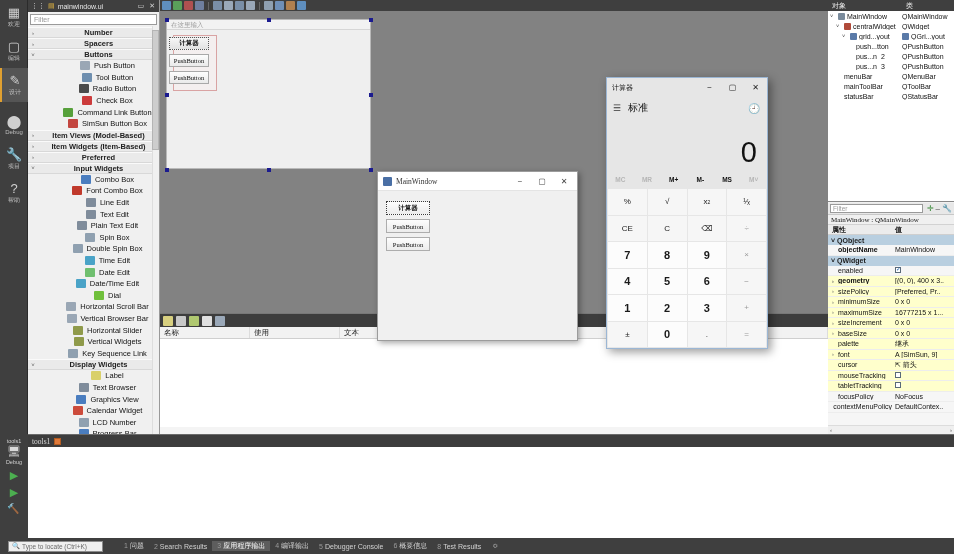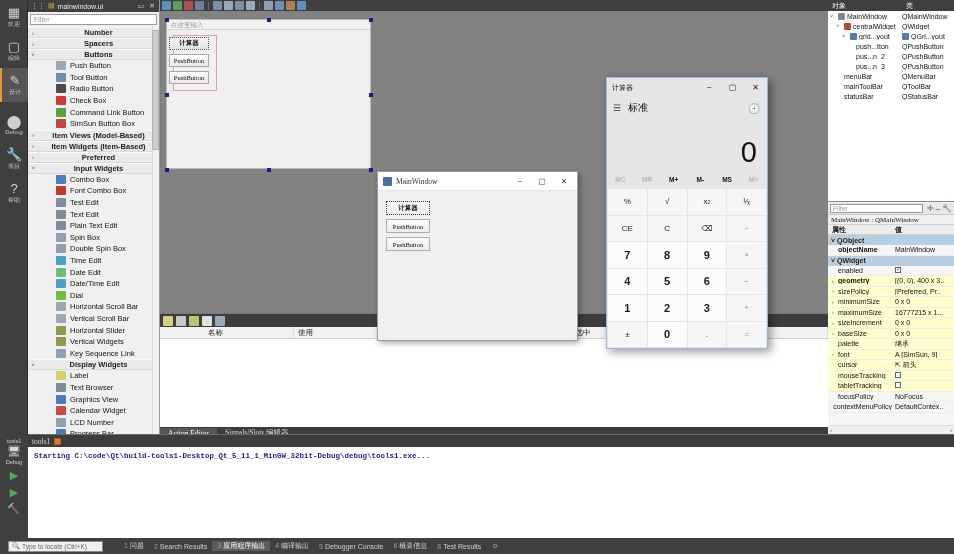--- a/index.html
+++ b/index.html
@@ -23,21 +23,21 @@
 
   
   #wbox{ left:28px; top:0; width:132px; height:434px; background:#f0f0f0; border-right:1px solid #999;}
   .dockhdr{ height:12px; background:#3f3f3f; color:#e6e6e6; font-size:7px; display:flex; align-items:center; padding:0 3px; gap:3px;}
   .dockhdr .ttl{flex:1; overflow:hidden; white-space:nowrap;}
   .dockhdr .btn{ font-size:7px; color:#d0d0d0; padding:0 1px;}
   .filterbox{ margin:2px; height:11px; background:#fff; border:1px solid #9a9a9a; font-size:7px; color:#999; padding:0 3px; line-height:10px;}
   .grpline{ display:flex; align-items:center; height:11px; background:#eaeaea; border-bottom:1px solid #d8d8d8; border-top:1px solid #fafafa; font-size:7.5px;}
   .grpline .arw{ width:10px; text-align:center; font-size:6px; color:#555;}
   .grpline .nm{ flex:1; text-align:center; font-weight:bold; color:#222;}
-  .witem{ display:flex; align-items:center; height:11.6px; padding-left:28px; font-size:7.5px; color:#111; gap:4px;}
+  .witem{ display:flex; align-items:center; height:11.6px; padding-left:28px; font-size:7.5px; color:#111; gap:4px;justify-content:center;}
   .wico{ width:10px; height:9px; flex:0 0 10px; border-radius:1px;}
   #wlist{ height:408px; overflow:hidden; position:relative;}
   .sbar{ position:absolute; right:0; top:0; width:7px; height:100%; background:#f0f0f0; border-left:1px solid #ddd;}
   .sthumb{ position:absolute; right:0; width:7px; background:#cdcdcd; border:1px solid #b4b4b4;}
 
   
   #canvaswrap{ left:160px; top:0; width:668px; height:434px; background:#828282;}
   #dtoolbar{ height:11px; background:#3f3f3f; display:flex; align-items:center; gap:2px; padding-left:2px;}
   .tbi{ width:9px; height:9px; border-radius:1px;}
   .tbsep{ width:1px; height:8px; background:#666; margin:0 2px;}
@@ -231,21 +231,21 @@
       <div class="witem">
         <span class="wico" style="background: rgb(74, 125, 191);"></span>
         <span>Combo Box</span>
       </div>
       <div class="witem">
         <span class="wico" style="background: rgb(192, 57, 43);"></span>
         <span>Font Combo Box</span>
       </div>
       <div class="witem">
         <span class="wico" style="background: rgb(127, 140, 155);"></span>
-        <span>Test Edit</span>
+        <span>Line Edit</span>
       </div>
       <div class="witem">
         <span class="wico" style="background: rgb(127, 140, 155);"></span>
         <span>Text Edit</span>
       </div>
       <div class="witem">
         <span class="wico" style="background: rgb(127, 140, 155);"></span>
         <span>Plain Text Edit</span>
       </div>
       <div class="witem">
@@ -271,21 +271,21 @@
       <div class="witem">
         <span class="wico" style="background: rgb(111, 191, 59);"></span>
         <span>Dial</span>
       </div>
       <div class="witem">
         <span class="wico" style="background: rgb(154, 167, 181);"></span>
         <span>Horizontal Scroll Bar</span>
       </div>
       <div class="witem">
         <span class="wico" style="background: rgb(154, 167, 181);"></span>
-        <span>Vertical Scroll Bar</span>
+        <span>Vertical Browser Bar</span>
       </div>
       <div class="witem">
         <span class="wico" style="background: rgb(143, 154, 74);"></span>
         <span>Horizontal Slider</span>
       </div>
       <div class="witem">
         <span class="wico" style="background: rgb(143, 154, 74);"></span>
         <span>Vertical Widgets</span>
       </div>
       <div class="witem">
@@ -365,31 +365,27 @@
 
     <div id="actiondock">
       <div id="atoolbar">
         <span class="ati" style="background:#d8d080;"></span>
         <span class="ati" style="background:#c8c8c8;"></span>
         <span class="ati" style="background:#b0c870;"></span>
         <span class="ati" style="background:#e0e0e0;"></span>
         <span class="ati" style="background:#9aa8b8;"></span>
       </div>
       <div id="ahdr">
-        <div style="width:90px;margin-left:44px;">名称</div>
+        <div style="width:90px;">名称</div>
         <div style="width:90px;">使用</div>
         <div style="width:90px;">文本</div>
         <div style="width:90px;">快捷键</div>
         <div style="flex:1;">可选中</div>
       </div>
       <div id="abody"></div>
-      <div id="atabs">
-        <div class="atab on">Action Editor</div>
-        <div class="atab">Signals/Slots 编辑器</div>
-      </div>
     </div>
   </div>
 </div>
 
 <div class="abs" id="rightcol">
   <div id="objdock">
     <div class="treehdr">
       <span style="width:74px;">对象</span>
       <span>类</span>
     </div>
@@ -627,21 +623,20 @@
     <div style="font-size:11px;color:#4caf50;margin-top:3px;">▶</div>
     <div style="font-size:10px;color:#c08040;margin-top:3px;">🔨</div>
   </div>
 </div>
 
 <div class="abs" id="outpanel">
   <div id="outhdr">
     <span class="tg">tools1</span>
     <span class="sq"></span>
   </div>
-  <div id="outtext">Starting C:\code\Qt\build-tools1-Desktop_Qt_5_11_1_MinGW_32bit-Debug\debug\tools1.exe...</div>
 </div>
 
 <div class="abs" id="statusbar">
   <div id="locator">
     <span>🔍</span>
     <span>Type to locate (Ctrl+K)</span>
   </div>
   <div id="sbitems" style="display:flex;align-items:center;margin-left:16px;">
       <div class="sbitem"><span class="sbnum">1</span><span>问题</span></div>
       <div class="sbitem"><span class="sbnum">2</span><span>Search Results</span></div>

